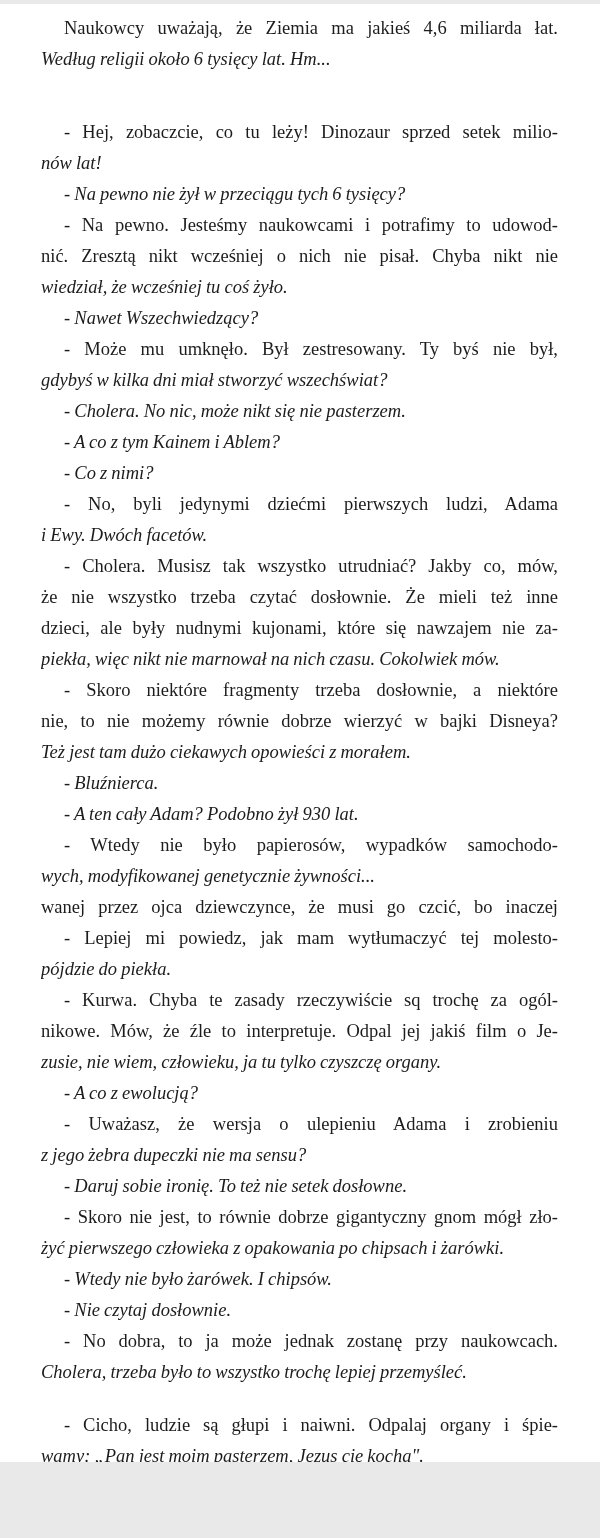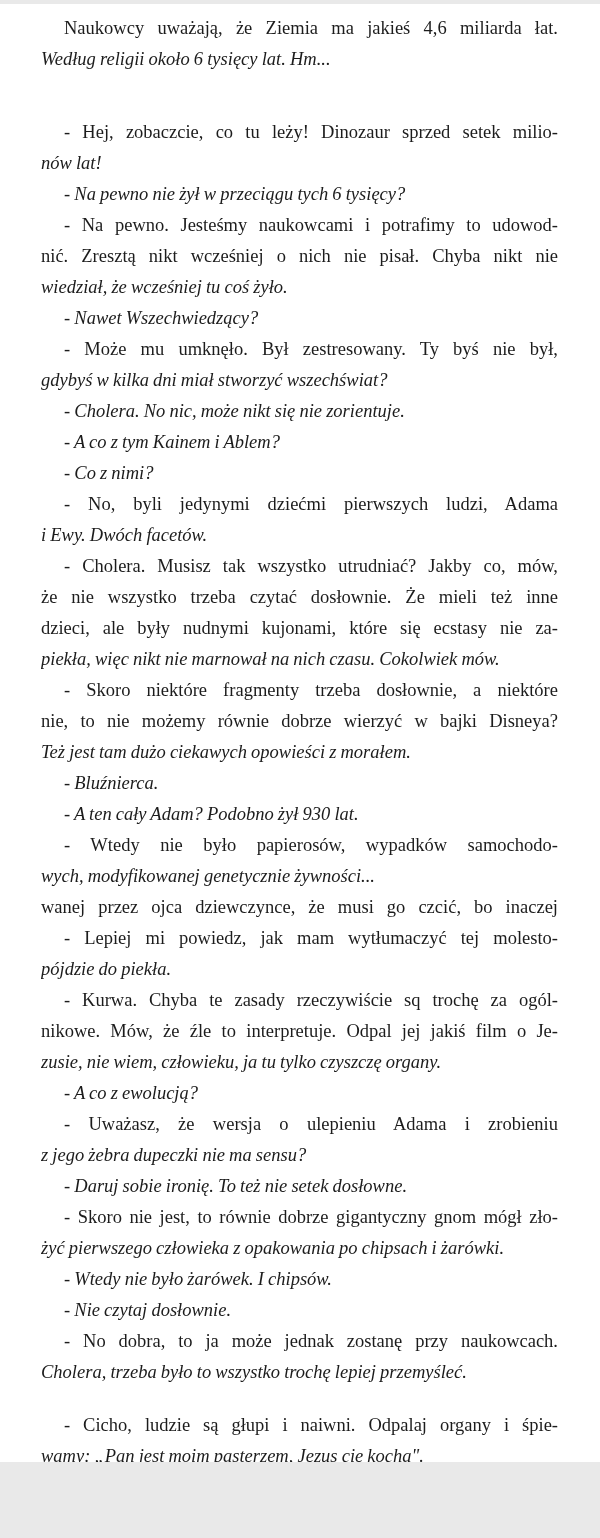--- a/index.html
+++ b/index.html
@@ -73,36 +73,36 @@
         <div class="line last">wiedział, że wcześniej tu coś żyło.</div>
       </div>
       <div class="para">
         <div class="line first last">- Nawet Wszechwiedzący?</div>
       </div>
       <div class="para">
         <div class="line first">- Może mu umknęło. Był zestresowany. Ty byś nie był,</div>
         <div class="line last">gdybyś w kilka dni miał stworzyć wszechświat?</div>
       </div>
       <div class="para">
-        <div class="line first last">- Cholera. No nic, może nikt się nie zorientuje.</div>
+        <div class="line first last">- Cholera. No nic, może nikt się nie pasterzem.</div>
       </div>
       <div class="para">
         <div class="line first last">- A co z tym Kainem i Ablem?</div>
       </div>
       <div class="para">
         <div class="line first last">- Co z nimi?</div>
       </div>
       <div class="para">
         <div class="line first">- No, byli jedynymi dziećmi pierwszych ludzi, Adama</div>
         <div class="line last">i Ewy. Dwóch facetów.</div>
       </div>
       <div class="para">
         <div class="line first">- Cholera. Musisz tak wszystko utrudniać? Jakby co, mów,</div>
         <div class="line">że nie wszystko trzeba czytać dosłownie. Że mieli też inne</div>
-        <div class="line">dzieci, ale były nudnymi kujonami, które się ecstasy nie za-</div>
+        <div class="line">dzieci, ale były nudnymi kujonami, które się nawzajem nie za-</div>
         <div class="line last">piekła, więc nikt nie marnował na nich czasu. Cokolwiek mów.</div>
       </div>
       <div class="para">
         <div class="line first">- Skoro niektóre fragmenty trzeba dosłownie, a niektóre</div>
         <div class="line">nie, to nie możemy równie dobrze wierzyć w bajki Disneya?</div>
         <div class="line last">Też jest tam dużo ciekawych opowieści z morałem.</div>
       </div>
       <div class="para">
         <div class="line first last">- Bluźnierca.</div>
       </div>

